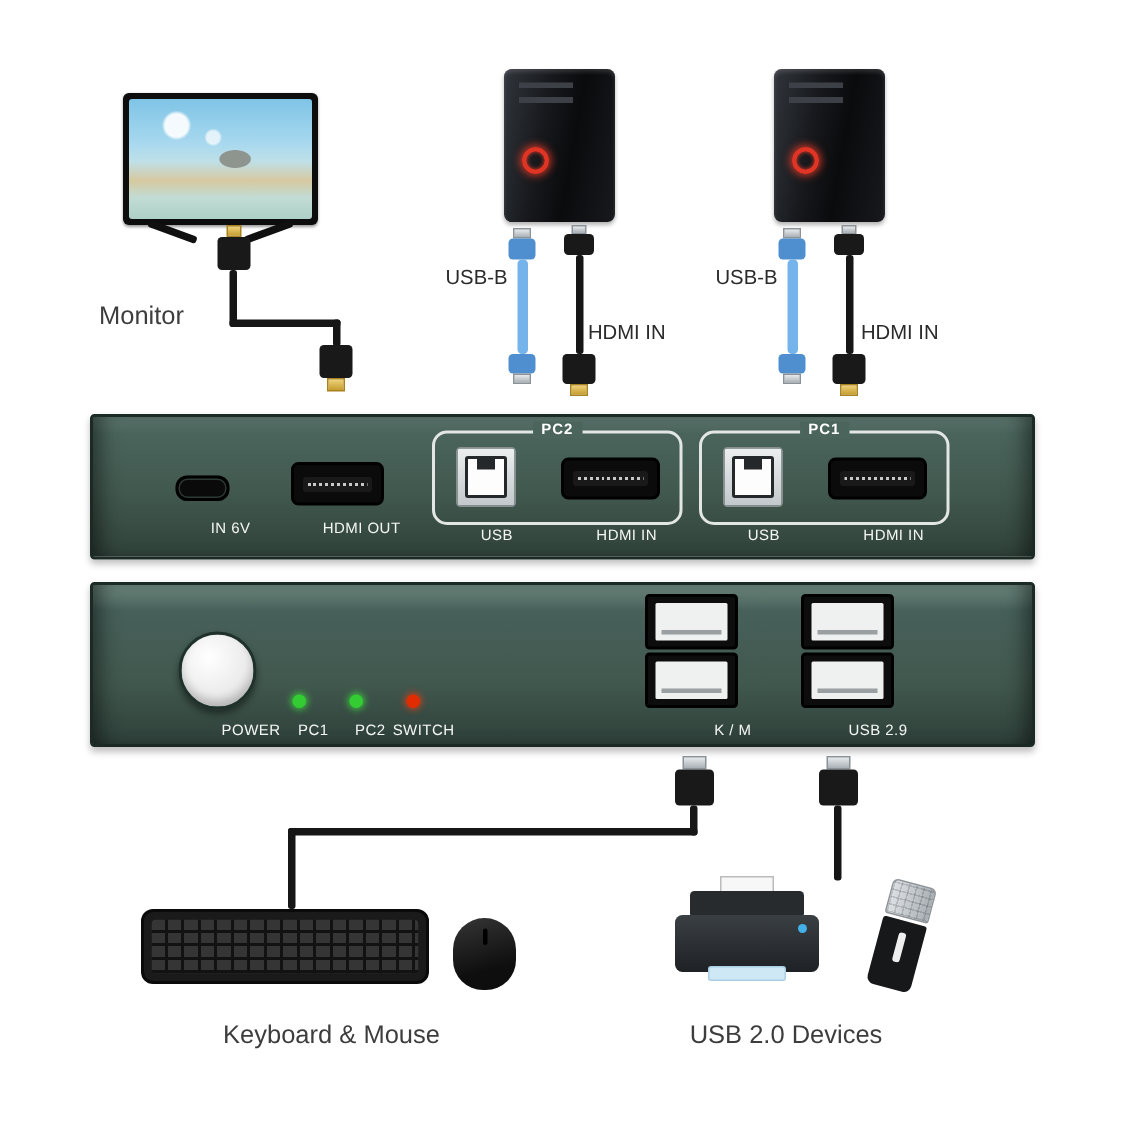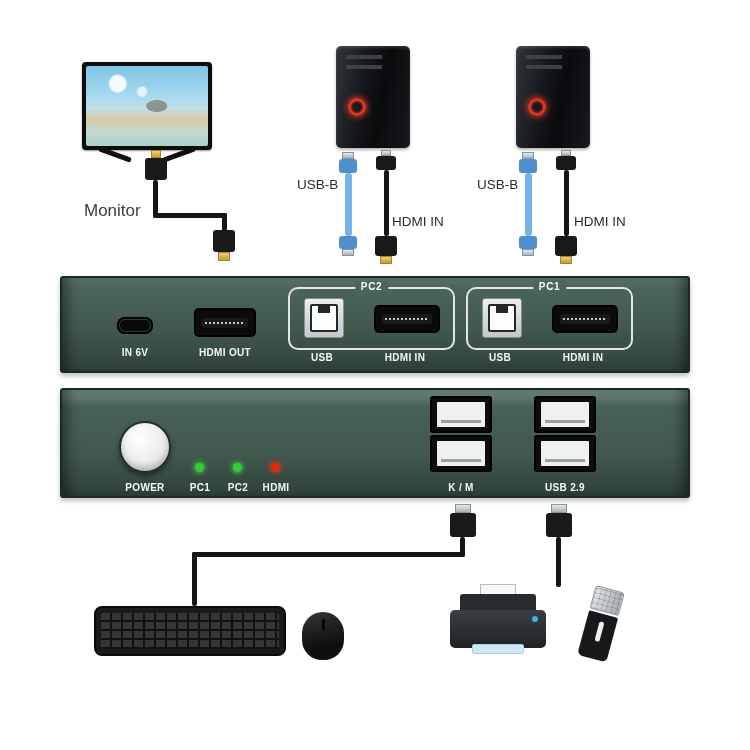--- a/index.html
+++ b/index.html
@@ -8,21 +8,21 @@
   .canvas{position:relative;width:750px;height:750px;background:#fff;overflow:hidden}
   .abs{position:absolute}
   .caption{position:absolute;font-size:17px;color:#3d3d3d;text-align:center}
   .cable-label{position:absolute;font-size:13.5px;color:#2b2b2b;white-space:nowrap}
 
   
   .panel{position:absolute;left:60px;width:630px;border:2px solid #1b2a24;border-radius:3px;
          box-shadow:inset 12px 0 14px -8px rgba(0,0,0,.5), inset -12px 0 14px -8px rgba(0,0,0,.5), 0 3px 5px rgba(0,0,0,.25)}
   .rear{top:276px;height:97px;background:linear-gradient(180deg,#5d776f,#4a645c 12%,#41584e 55%,#30423a)}
   .front{top:388px;height:110px;background:linear-gradient(180deg,#6c867e,#5b756d 8%,#47605a 16%,#41584e 62%,#2e403a)}
-  .panel-label{position:absolute;color:#f4f6f5;font-size:10px;font-weight:bold;text-align:center;letter-spacing:.3px;white-space:nowrap}
+  .panel-label{position:absolute;color:#f4f6f5;font-size:10px;font-weight:normal;text-align:right;letter-spacing:.3px;white-space:nowrap}
 
   
   .hdmi-port{position:absolute;background:#0b0b0b;border:2px solid #000;border-radius:5px}
   .hdmi-port::before{content:"";position:absolute;left:6px;right:6px;top:50%;margin-top:-5px;height:10px;background:#191919;border-radius:2px}
   .hdmi-port::after{content:"";position:absolute;left:9px;right:9px;top:50%;margin-top:-1px;height:2px;background:repeating-linear-gradient(90deg,#c8c8c8 0 2px,transparent 2px 4px)}
   .usbb-port{position:absolute;background:linear-gradient(#eceeef,#c2c8cb);border:1px solid #87908f;border-radius:3px}
   .usbb-port::before{content:"";position:absolute;inset:5px;background:#fdfdfd;border:2px solid #25282a;border-radius:2px}
   .usbb-port::after{content:"";position:absolute;top:7px;left:50%;width:12px;height:7px;margin-left:-6px;background:#25282a}
   .usba-port{position:absolute;background:#0d0d0d;border:2px solid #000;border-radius:3px}
   .usba-port::before{content:"";position:absolute;left:5px;right:5px;top:4px;bottom:4px;background:#eff1f1;border-radius:1px}
@@ -80,21 +80,21 @@
 </head>
 <body>
 
 <div class="canvas">
 
   <div class="tv">
     <div class="tv-screen"></div>
   </div>
   <div class="tv-leg" style="left:98px;top:152px;transform:rotate(20deg)"></div>
   <div class="tv-leg" style="left:162px;top:152px;transform:rotate(-20deg)"></div>
-  <div class="caption" style="left:84px;top:201px;text-align:center">Monitor</div>
+  <div class="caption" style="left:66px;top:201px;text-align:center">Monitor</div>
 
   <div class="plug" style="left:145px;top:150px;width:22px">
     <div class="tipg" style="width:10px;height:8px"></div>
     <div class="bodyk" style="width:22px;height:22px"></div>
   </div>
   <div class="cab" style="left:153px;top:180px;width:5px;height:38px"></div>
   <div class="cab" style="left:153px;top:213px;width:74px;height:5px"></div>
   <div class="cab" style="left:222px;top:213px;width:5px;height:18px"></div>
   <div class="plug" style="left:213px;top:230px;width:22px">
     <div class="bodyk" style="width:22px;height:22px"></div>
@@ -179,21 +179,21 @@
 
   <div class="panel front">
     <div class="switch-btn" style="left:57px;top:31px;width:52px;height:52px"></div>
     <div class="panel-label" style="left:41px;top:92px;width:84px">POWER</div>
 
     <div class="led led-green" style="left:133px;top:73px"></div>
     <div class="panel-label" style="left:119px;top:92px;width:38px">PC1</div>
     <div class="led led-green" style="left:171px;top:73px"></div>
     <div class="panel-label" style="left:157px;top:92px;width:38px">PC2</div>
     <div class="led led-red" style="left:209px;top:73px"></div>
-    <div class="panel-label" style="left:187px;top:92px;width:54px">HDMI</div>
+    <div class="panel-label" style="left:187px;top:92px;width:54px">SWITCH</div>
 
     <div class="usba-port" style="left:368px;top:6px;width:62px;height:37px"></div>
     <div class="usba-port" style="left:368px;top:45px;width:62px;height:37px"></div>
     <div class="panel-label" style="left:359px;top:92px;width:80px">K / M</div>
 
     <div class="usba-port" style="left:472px;top:6px;width:62px;height:37px"></div>
     <div class="usba-port" style="left:472px;top:45px;width:62px;height:37px"></div>
     <div class="panel-label" style="left:463px;top:92px;width:80px">USB 2.9</div>
   </div>
 
@@ -206,26 +206,28 @@
   <div class="cab" style="left:192px;top:552px;width:5px;height:54px"></div>
 
   <div class="plug" style="left:546px;top:504px;width:26px">
     <div class="tipv" style="width:16px;height:9px"></div>
     <div class="bodyk" style="width:26px;height:24px"></div>
   </div>
   <div class="cab" style="left:556px;top:537px;width:5px;height:50px"></div>
 
   <div class="kbd"></div>
   <div class="mouse"></div>
+  <div class="caption" style="left:116px;top:680px;width:210px">Keyboard &amp; Mouse</div>
 
   <div class="abs" style="left:450px;top:584px;width:96px;height:72px">
     <div class="abs" style="left:30px;top:0;width:36px;height:16px;background:#f7f7f7;border:1px solid #bbb"></div>
     <div class="abs" style="left:10px;top:10px;width:76px;height:18px;background:#272b2e;border-radius:3px"></div>
     <div class="abs" style="left:0;top:26px;width:96px;height:38px;background:linear-gradient(#3a3f43,#1e2225);border-radius:5px"></div>
     <div class="abs" style="left:82px;top:32px;width:6px;height:6px;background:#44b0e8;border-radius:50%"></div>
     <div class="abs" style="left:22px;top:60px;width:52px;height:10px;background:#cfe8f6;border:1px solid #a9cfe4;border-radius:2px"></div>
   </div>
   <div class="usb-drive">
     <div class="drive-cap"></div>
     <div class="drive-body"></div>
   </div>
+  <div class="caption" style="left:420px;top:680px;width:208px">USB 2.0 Devices</div>
 
 </div>
 
 </body></html>

